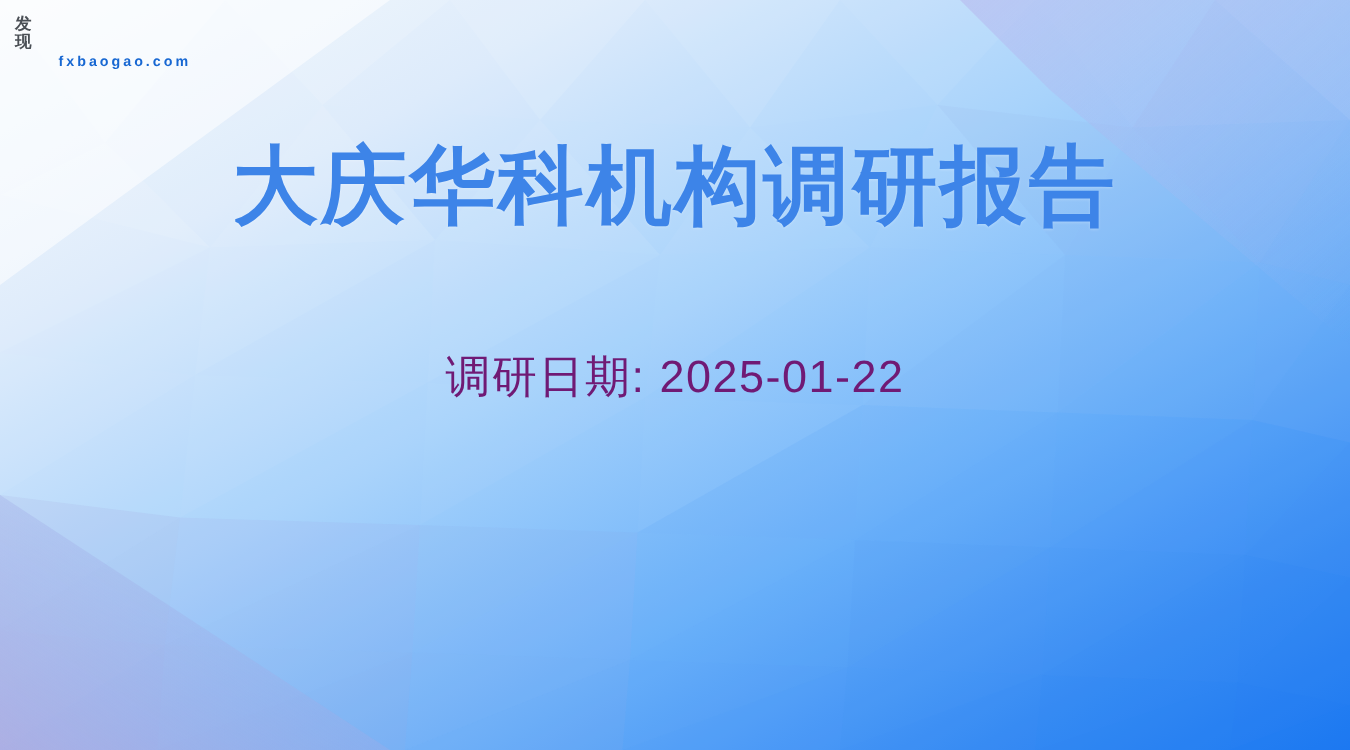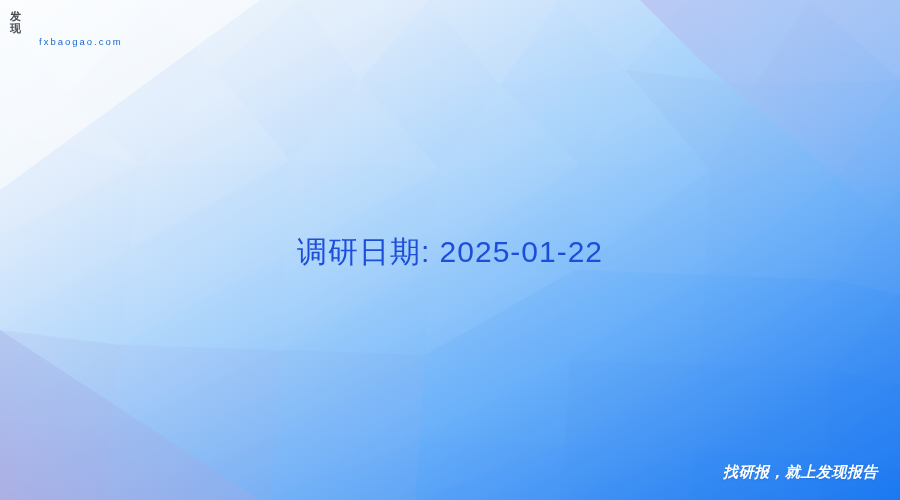--- a/index.html
+++ b/index.html
@@ -67,21 +67,21 @@
     line-height: 30px;
     font-weight: 900;
     color: #1767d2;
     letter-spacing: 0px;
   }
   #logo-domain {
     font-size: 9.5px;
     line-height: 11px;
     letter-spacing: 2.0px;
     color: #1767d2;
-    font-weight: 400;
+    font-weight: 700;
     margin-top: 2px;
     margin-left: 1px;
     padding-left: 28px;
   }
 
   
   #title-area {
     position: absolute;
     left: 0;
     top: 0;
@@ -105,21 +105,21 @@
   }
   #report-subtitle {
     position: absolute;
     left: 0;
     top: 231px;
     width: 900px;
     text-align: center;
     font-size: 30px;
     line-height: 42px;
     font-weight: 400;
-    color: #1d4ed8;
+    color: #701a75;
     letter-spacing: 1px;
   }
 
   
   #footer-slogan {
     position: absolute;
     right: 22px;
     bottom: 18px;
     font-size: 15px;
     line-height: 20px;
@@ -261,18 +261,18 @@
         <div class="logo-stack">
           <span>发</span>
           <span>现</span>
         </div>
       </div>
       <div id="logo-domain">fxbaogao.com</div>
     </div>
   </div>
 
   <div id="title-area">
+    <div id="report-title">大庆华科机构调研报告</div>
     <div id="report-subtitle">调研日期: 2025-01-22</div>
   </div>
 
-  <div id="footer-slogan">找研报，就上发现报告</div>
 
 </div>
 
 </body></html>

